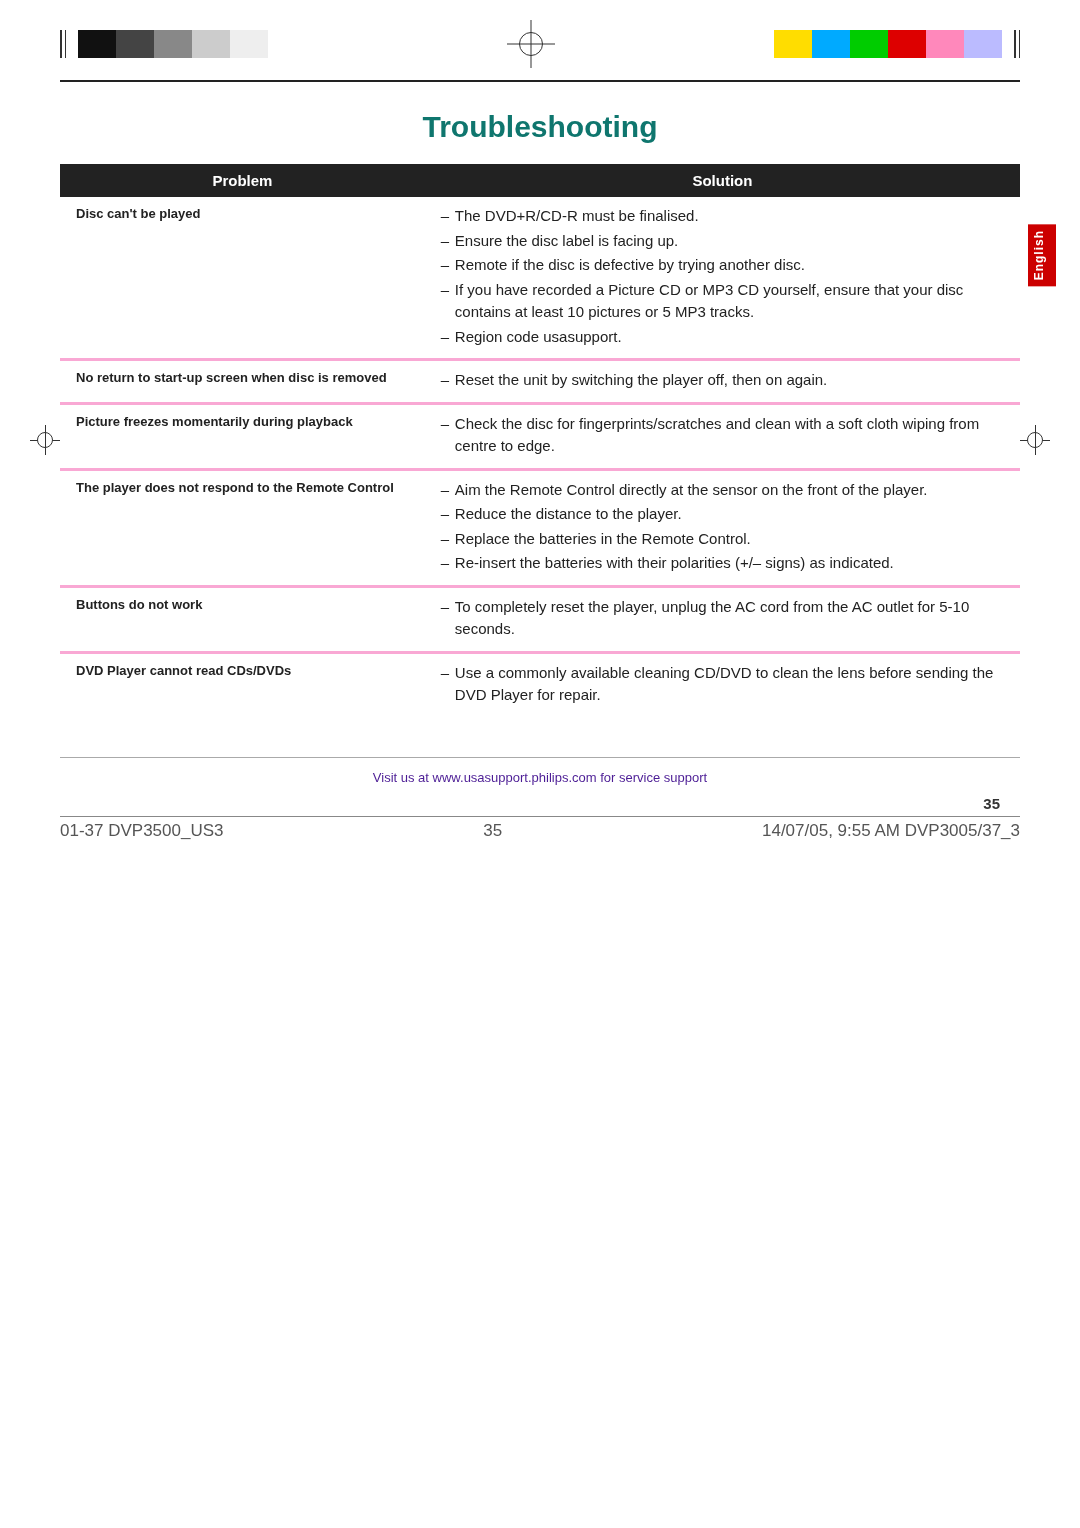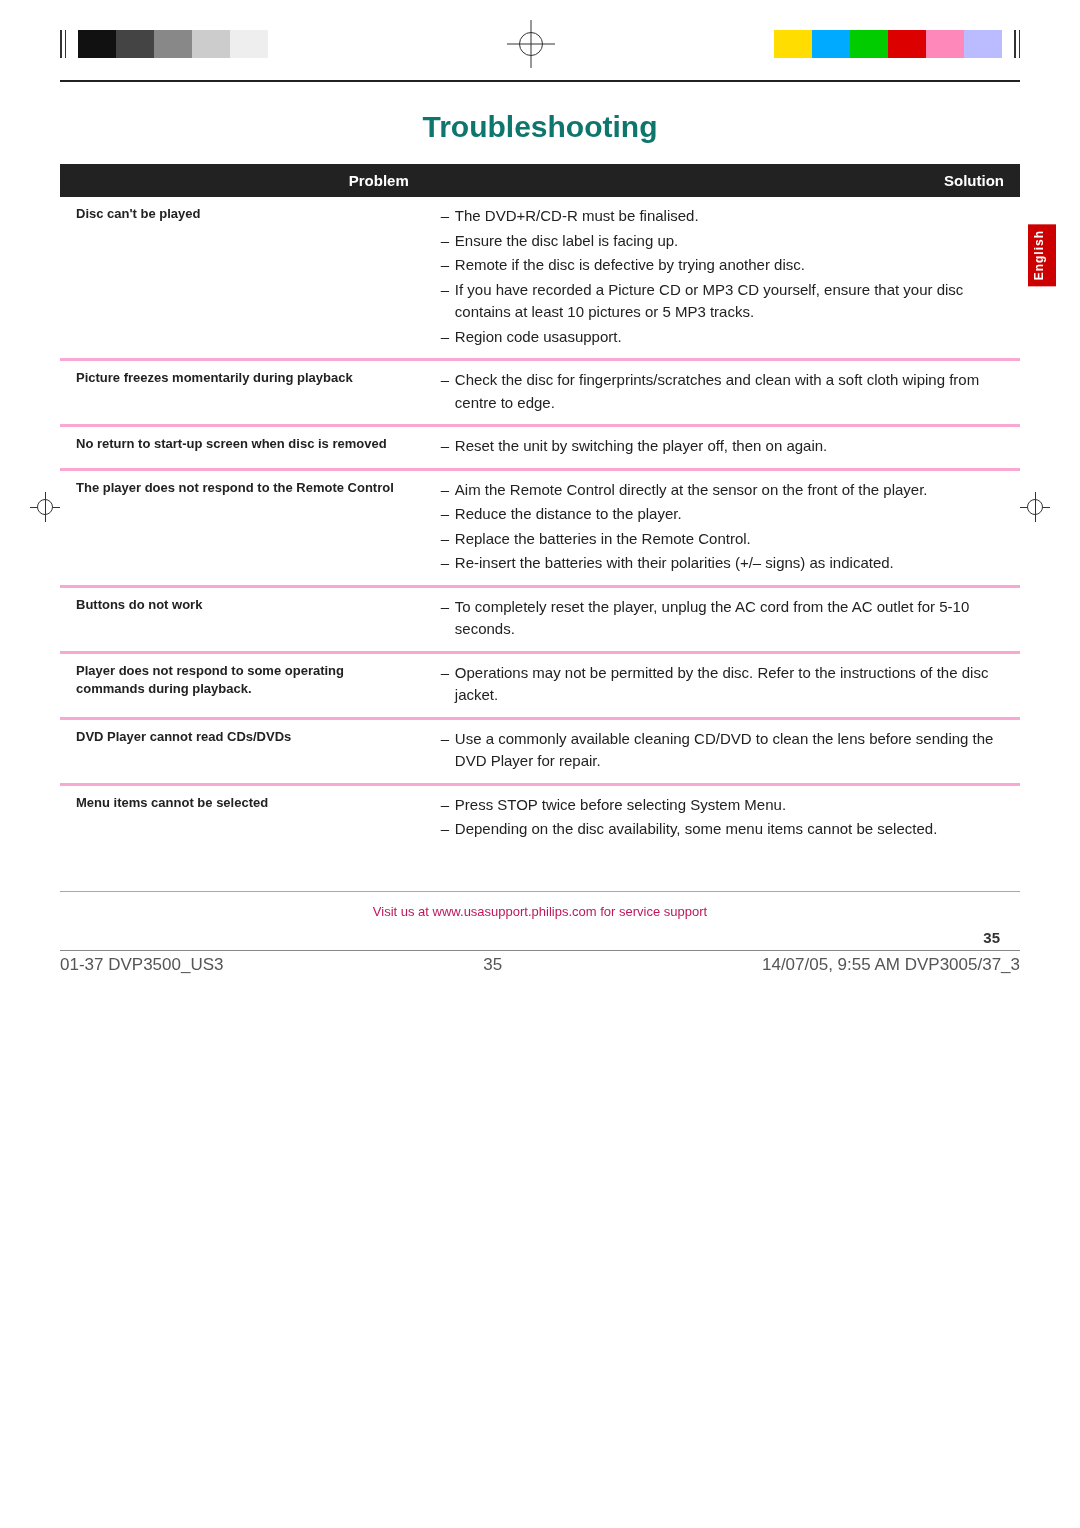--- a/index.html
+++ b/index.html
@@ -124,21 +124,21 @@
     
     .trouble-table {
       width: 100%;
       border-collapse: collapse;
     }
 
     .table-header-row th {
       background: #222;
       color: #fff;
       padding: 8px 16px;
-      text-align: right;
+      text-align: center;
       font-size: 15px;
       font-weight: bold;
     }
 
     .table-header-row th:first-child {
       width: 38%;
     }
 
     .table-header-row th:last-child {
       width: 62%;
@@ -205,21 +205,21 @@
     .bottom-separator {
       height: 1px;
       background: #aaa;
       margin: 30px 60px 0 60px;
     }
 
     .bottom-url {
       text-align: center;
       padding: 12px 60px 6px 60px;
       font-size: 13px;
-      color: #be185d;
+      color: #4c1d95;
     }
 
     .page-number-area {
       text-align: right;
       padding: 4px 80px;
       font-size: 15px;
       font-weight: bold;
       color: #333;
     }
 
@@ -353,32 +353,32 @@
             <ul>
               <li>The DVD+R/CD-R must be finalised.</li>
               <li>Ensure the disc label is facing up.</li>
               <li>Remote if the disc is defective by trying another disc.</li>
               <li>If you have recorded a Picture CD or MP3 CD yourself, ensure that your disc contains at least 10 pictures or 5 MP3 tracks.</li>
               <li>Region code usasupport.</li>
             </ul>
           </td>
         </tr>
         <tr>
+          <td class="problem-cell">No return to start-up screen when disc is removed</td>
+          <td class="solution-cell">
+            <ul>
+              <li>Reset the unit by switching the player off, then on again.</li>
+            </ul>
+          </td>
+        </tr>
+        <tr>
           <td class="problem-cell">Picture freezes momentarily during playback</td>
           <td class="solution-cell">
             <ul>
               <li>Check the disc for fingerprints/scratches and clean with a soft cloth wiping from centre to edge.</li>
-            </ul>
-          </td>
-        </tr>
-        <tr>
-          <td class="problem-cell">No return to start-up screen when disc is removed</td>
-          <td class="solution-cell">
-            <ul>
-              <li>Reset the unit by switching the player off, then on again.</li>
             </ul>
           </td>
         </tr>
         <tr>
           <td class="problem-cell">The player does not respond to the Remote Control</td>
           <td class="solution-cell">
             <ul>
               <li>Aim the Remote Control directly at the sensor on the front of the player.</li>
               <li>Reduce the distance to the player.</li>
               <li>Replace the batteries in the Remote Control.</li>
@@ -388,41 +388,24 @@
         </tr>
         <tr>
           <td class="problem-cell">Buttons do not work</td>
           <td class="solution-cell">
             <ul>
               <li>To completely reset the player, unplug the AC cord from the AC outlet for 5-10 seconds.</li>
             </ul>
           </td>
         </tr>
         <tr>
-          <td class="problem-cell">Player does not respond to some operating commands during playback.</td>
-          <td class="solution-cell">
-            <ul>
-              <li>Operations may not be permitted by the disc. Refer to the instructions of  the disc jacket.</li>
-            </ul>
-          </td>
-        </tr>
-        <tr>
           <td class="problem-cell">DVD Player cannot read CDs/DVDs</td>
           <td class="solution-cell">
             <ul>
               <li>Use a commonly available cleaning CD/DVD to clean the lens before sending the DVD Player for repair.</li>
-            </ul>
-          </td>
-        </tr>
-        <tr>
-          <td class="problem-cell">Menu items cannot be selected</td>
-          <td class="solution-cell">
-            <ul>
-              <li>Press STOP twice before selecting System Menu.</li>
-              <li>Depending on the disc availability, some menu items cannot be selected.</li>
             </ul>
           </td>
         </tr>
       </tbody>
   </table>
 </div>
 
 <div style="margin-top: 40px;">
   <div class="bottom-separator"></div>
   <div class="bottom-url">Visit us at www.usasupport.philips.com for service support</div>

